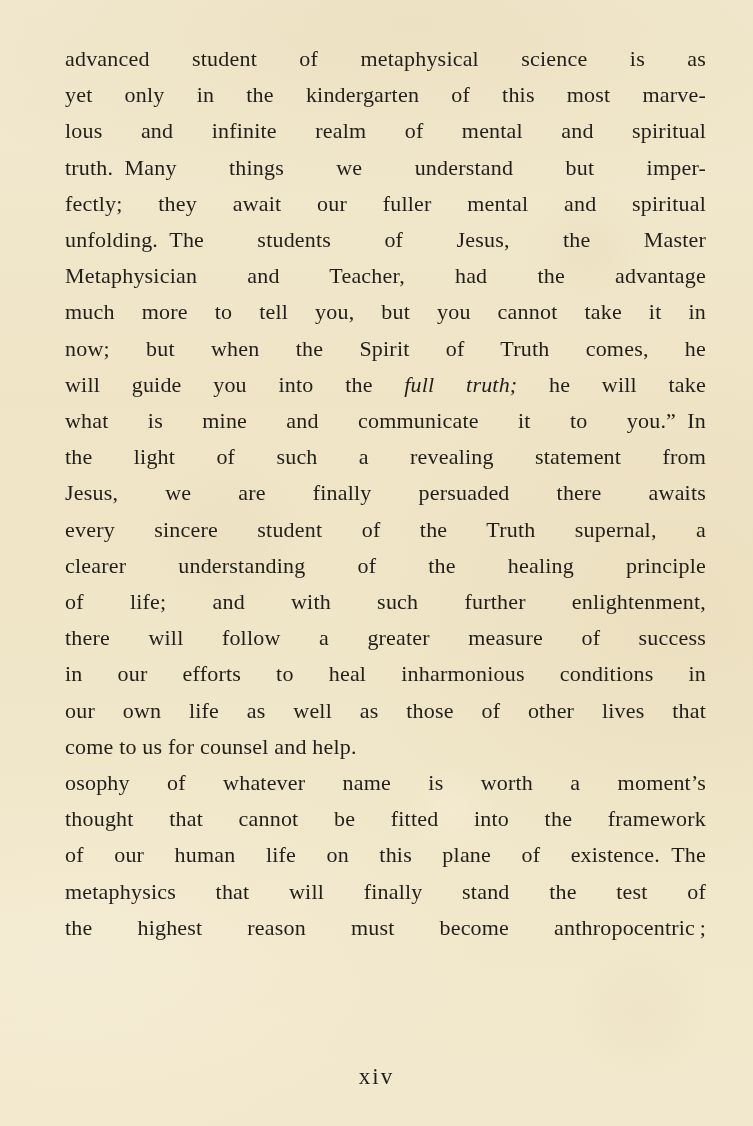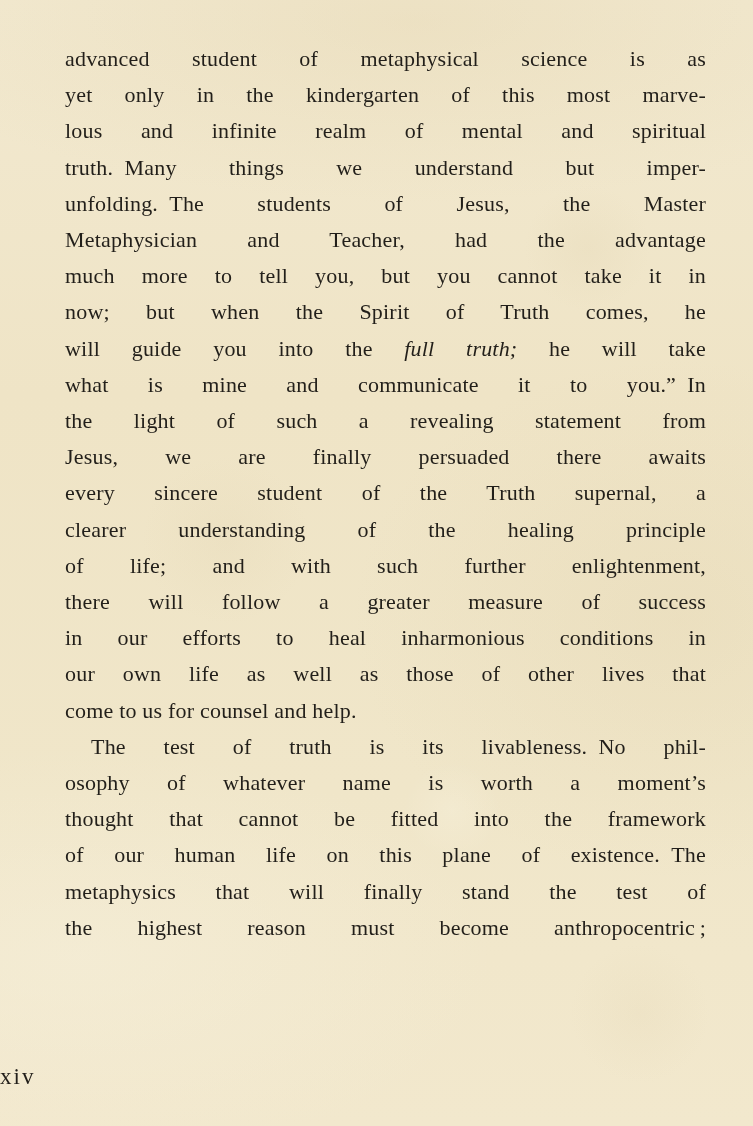--- a/index.html
+++ b/index.html
@@ -58,49 +58,50 @@
     text-indent: 26px;
   }
   .em {
     font-style: italic;
   }
   .page-number {
     position: absolute;
     top: 1064px;
     left: 0;
     width: 753px;
+    text-align: center;
     font-size: 23px;
     letter-spacing: 2px;
   }
 </style>
 </head>
 <body>
 
 <div class="page">
   <div class="text-block">
       <div class="line"><span>advanced student of metaphysical science is as</span></div>
       <div class="line"><span>yet only in the kindergarten of this most marve-</span></div>
       <div class="line"><span>lous and infinite realm of mental and spiritual</span></div>
       <div class="line"><span>truth. Many things we understand but imper-</span></div>
+      <div class="line"><span>fectly; they await our fuller mental and spiritual</span></div>
       <div class="line"><span>unfolding. The students of Jesus, the Master</span></div>
       <div class="line"><span>Metaphysician and Teacher, had the advantage</span></div>
       <div class="line"><span>much more to tell you, but you cannot take it in</span></div>
       <div class="line"><span>now; but when the Spirit of Truth comes, he</span></div>
       <div class="line"><span>will guide you into the </span><span class="em">full truth;</span><span> he will take</span></div>
       <div class="line"><span>what is mine and communicate it to you.” In</span></div>
       <div class="line"><span>the light of such a revealing statement from</span></div>
       <div class="line"><span>Jesus, we are finally persuaded there awaits</span></div>
       <div class="line"><span>every sincere student of the Truth supernal, a</span></div>
       <div class="line"><span>clearer understanding of the healing principle</span></div>
       <div class="line"><span>of life; and with such further enlightenment,</span></div>
       <div class="line"><span>there will follow a greater measure of success</span></div>
       <div class="line"><span>in our efforts to heal inharmonious conditions in</span></div>
       <div class="line"><span>our own life as well as those of other lives that</span></div>
       <div class="line flush"><span>come to us for counsel and help.</span></div>
-      <div class="line indent"><span>The test of truth is its livableness. No phil-</span></div>
       <div class="line"><span>osophy of whatever name is worth a moment’s</span></div>
       <div class="line"><span>thought that cannot be fitted into the framework</span></div>
       <div class="line"><span>of our human life on this plane of existence. The</span></div>
       <div class="line"><span>metaphysics that will finally stand the test of</span></div>
       <div class="line"><span>the highest reason must become anthropocentric ;</span></div>
     </div>
   <div class="page-number">xiv</div>
 </div>
 
 </body></html>

